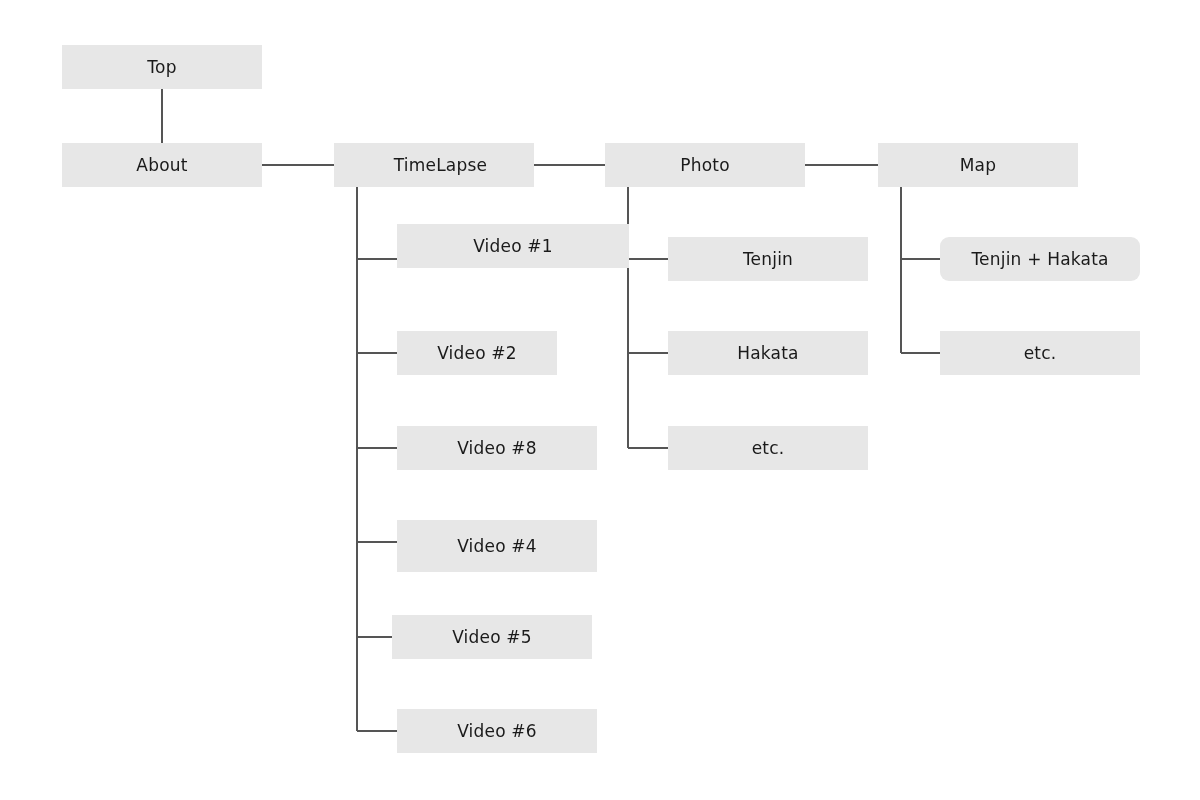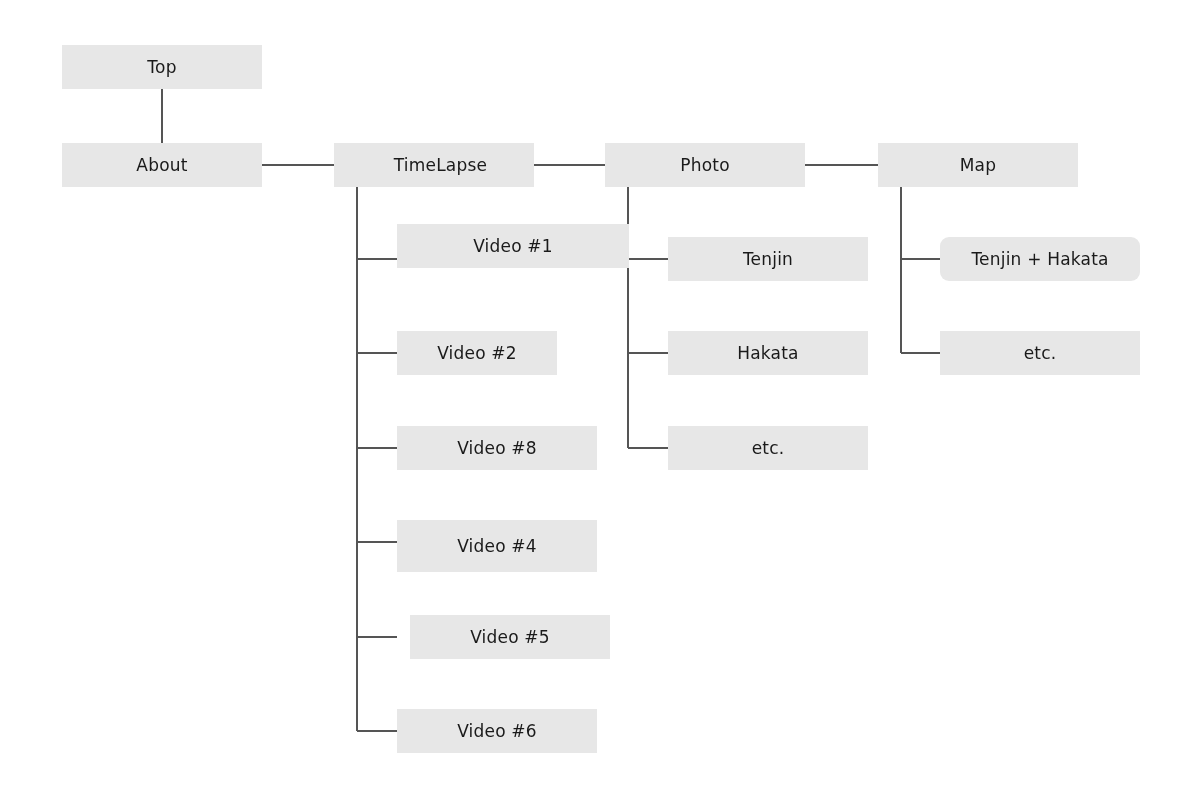--- a/index.html
+++ b/index.html
@@ -94,21 +94,21 @@
       </div>
       <div class="node-box" style="left: 397px; top: 331px; width: 160px; height: 44px;">
         <span class="node-label">Video #2</span>
       </div>
       <div class="node-box" style="left: 397px; top: 426px; width: 200px; height: 44px;">
         <span class="node-label">Video #8</span>
       </div>
       <div class="node-box" style="left: 397px; top: 520px; width: 200px; height: 52px;">
         <span class="node-label">Video #4</span>
       </div>
-      <div class="node-box" style="left: 410px; top: 615px; width: 200px; height: 44px;">
+      <div class="node-box" style="left: 392px; top: 615px; width: 200px; height: 44px;">
         <span class="node-label">Video #5</span>
       </div>
       <div class="node-box" style="left: 397px; top: 709px; width: 200px; height: 44px;">
         <span class="node-label">Video #6</span>
       </div>
       <div class="node-box" style="left: 668px; top: 237px; width: 200px; height: 44px;">
         <span class="node-label">Tenjin</span>
       </div>
       <div class="node-box" style="left: 668px; top: 331px; width: 200px; height: 44px;">
         <span class="node-label">Hakata</span>

